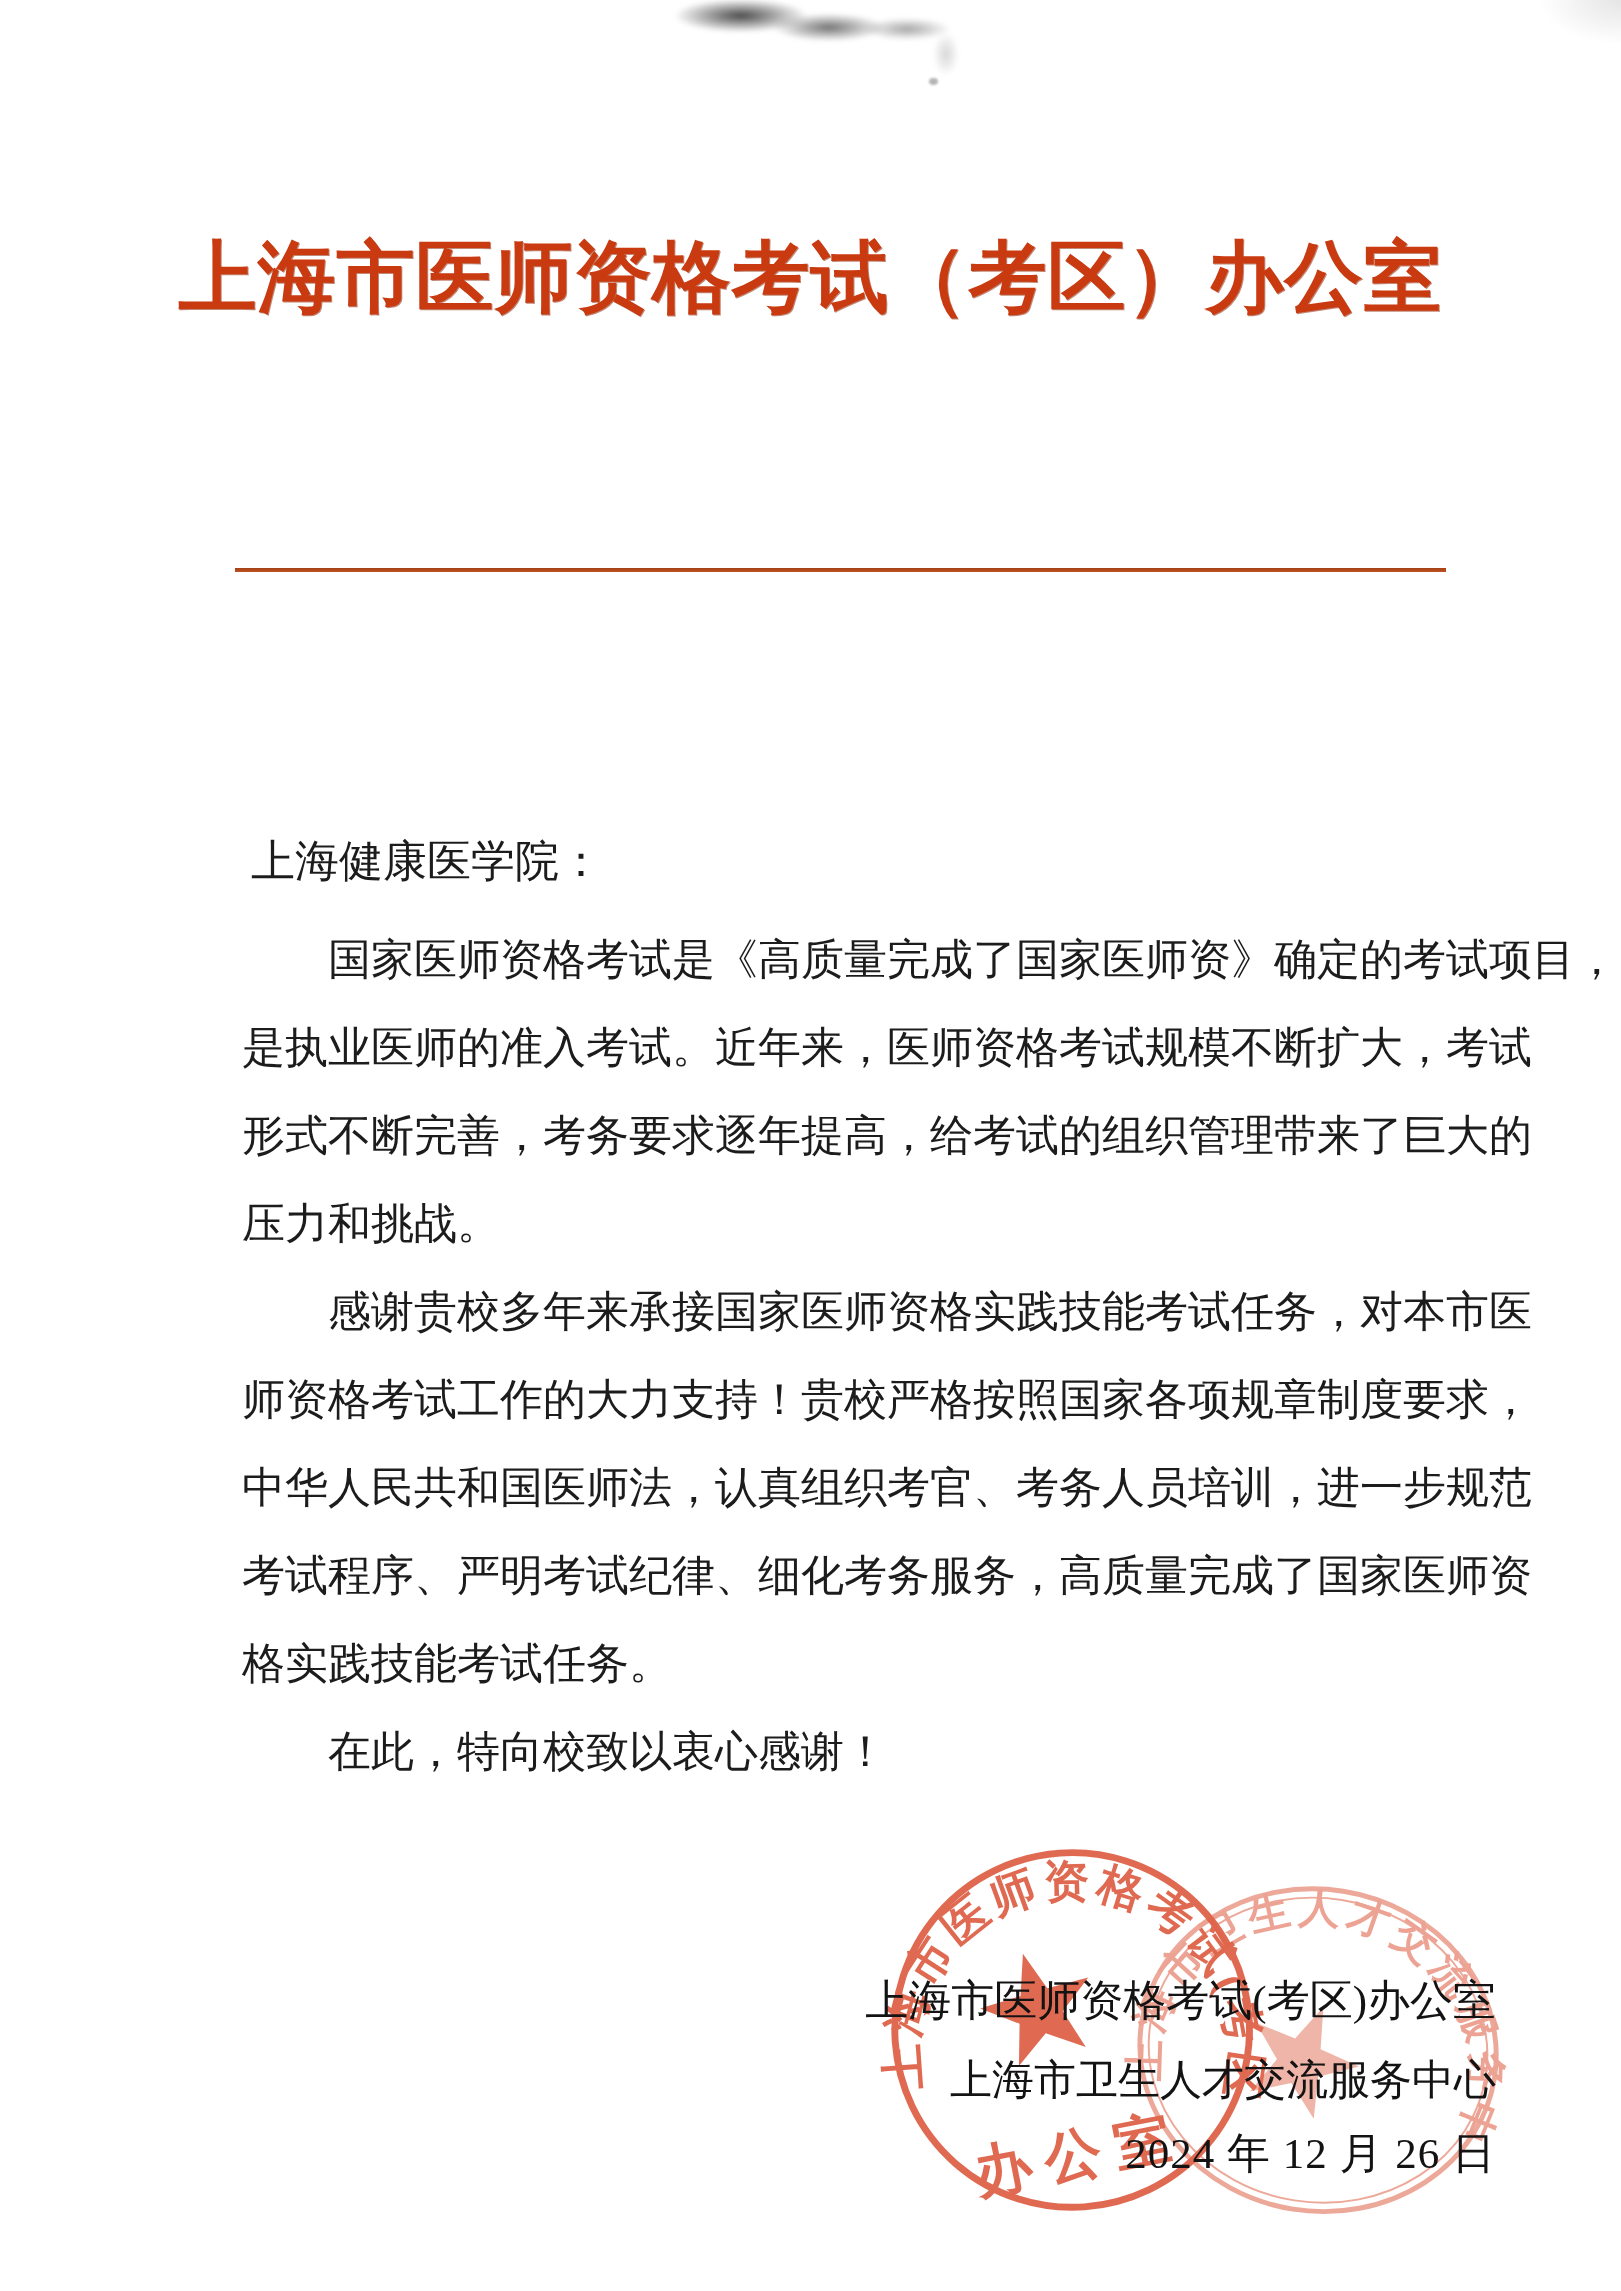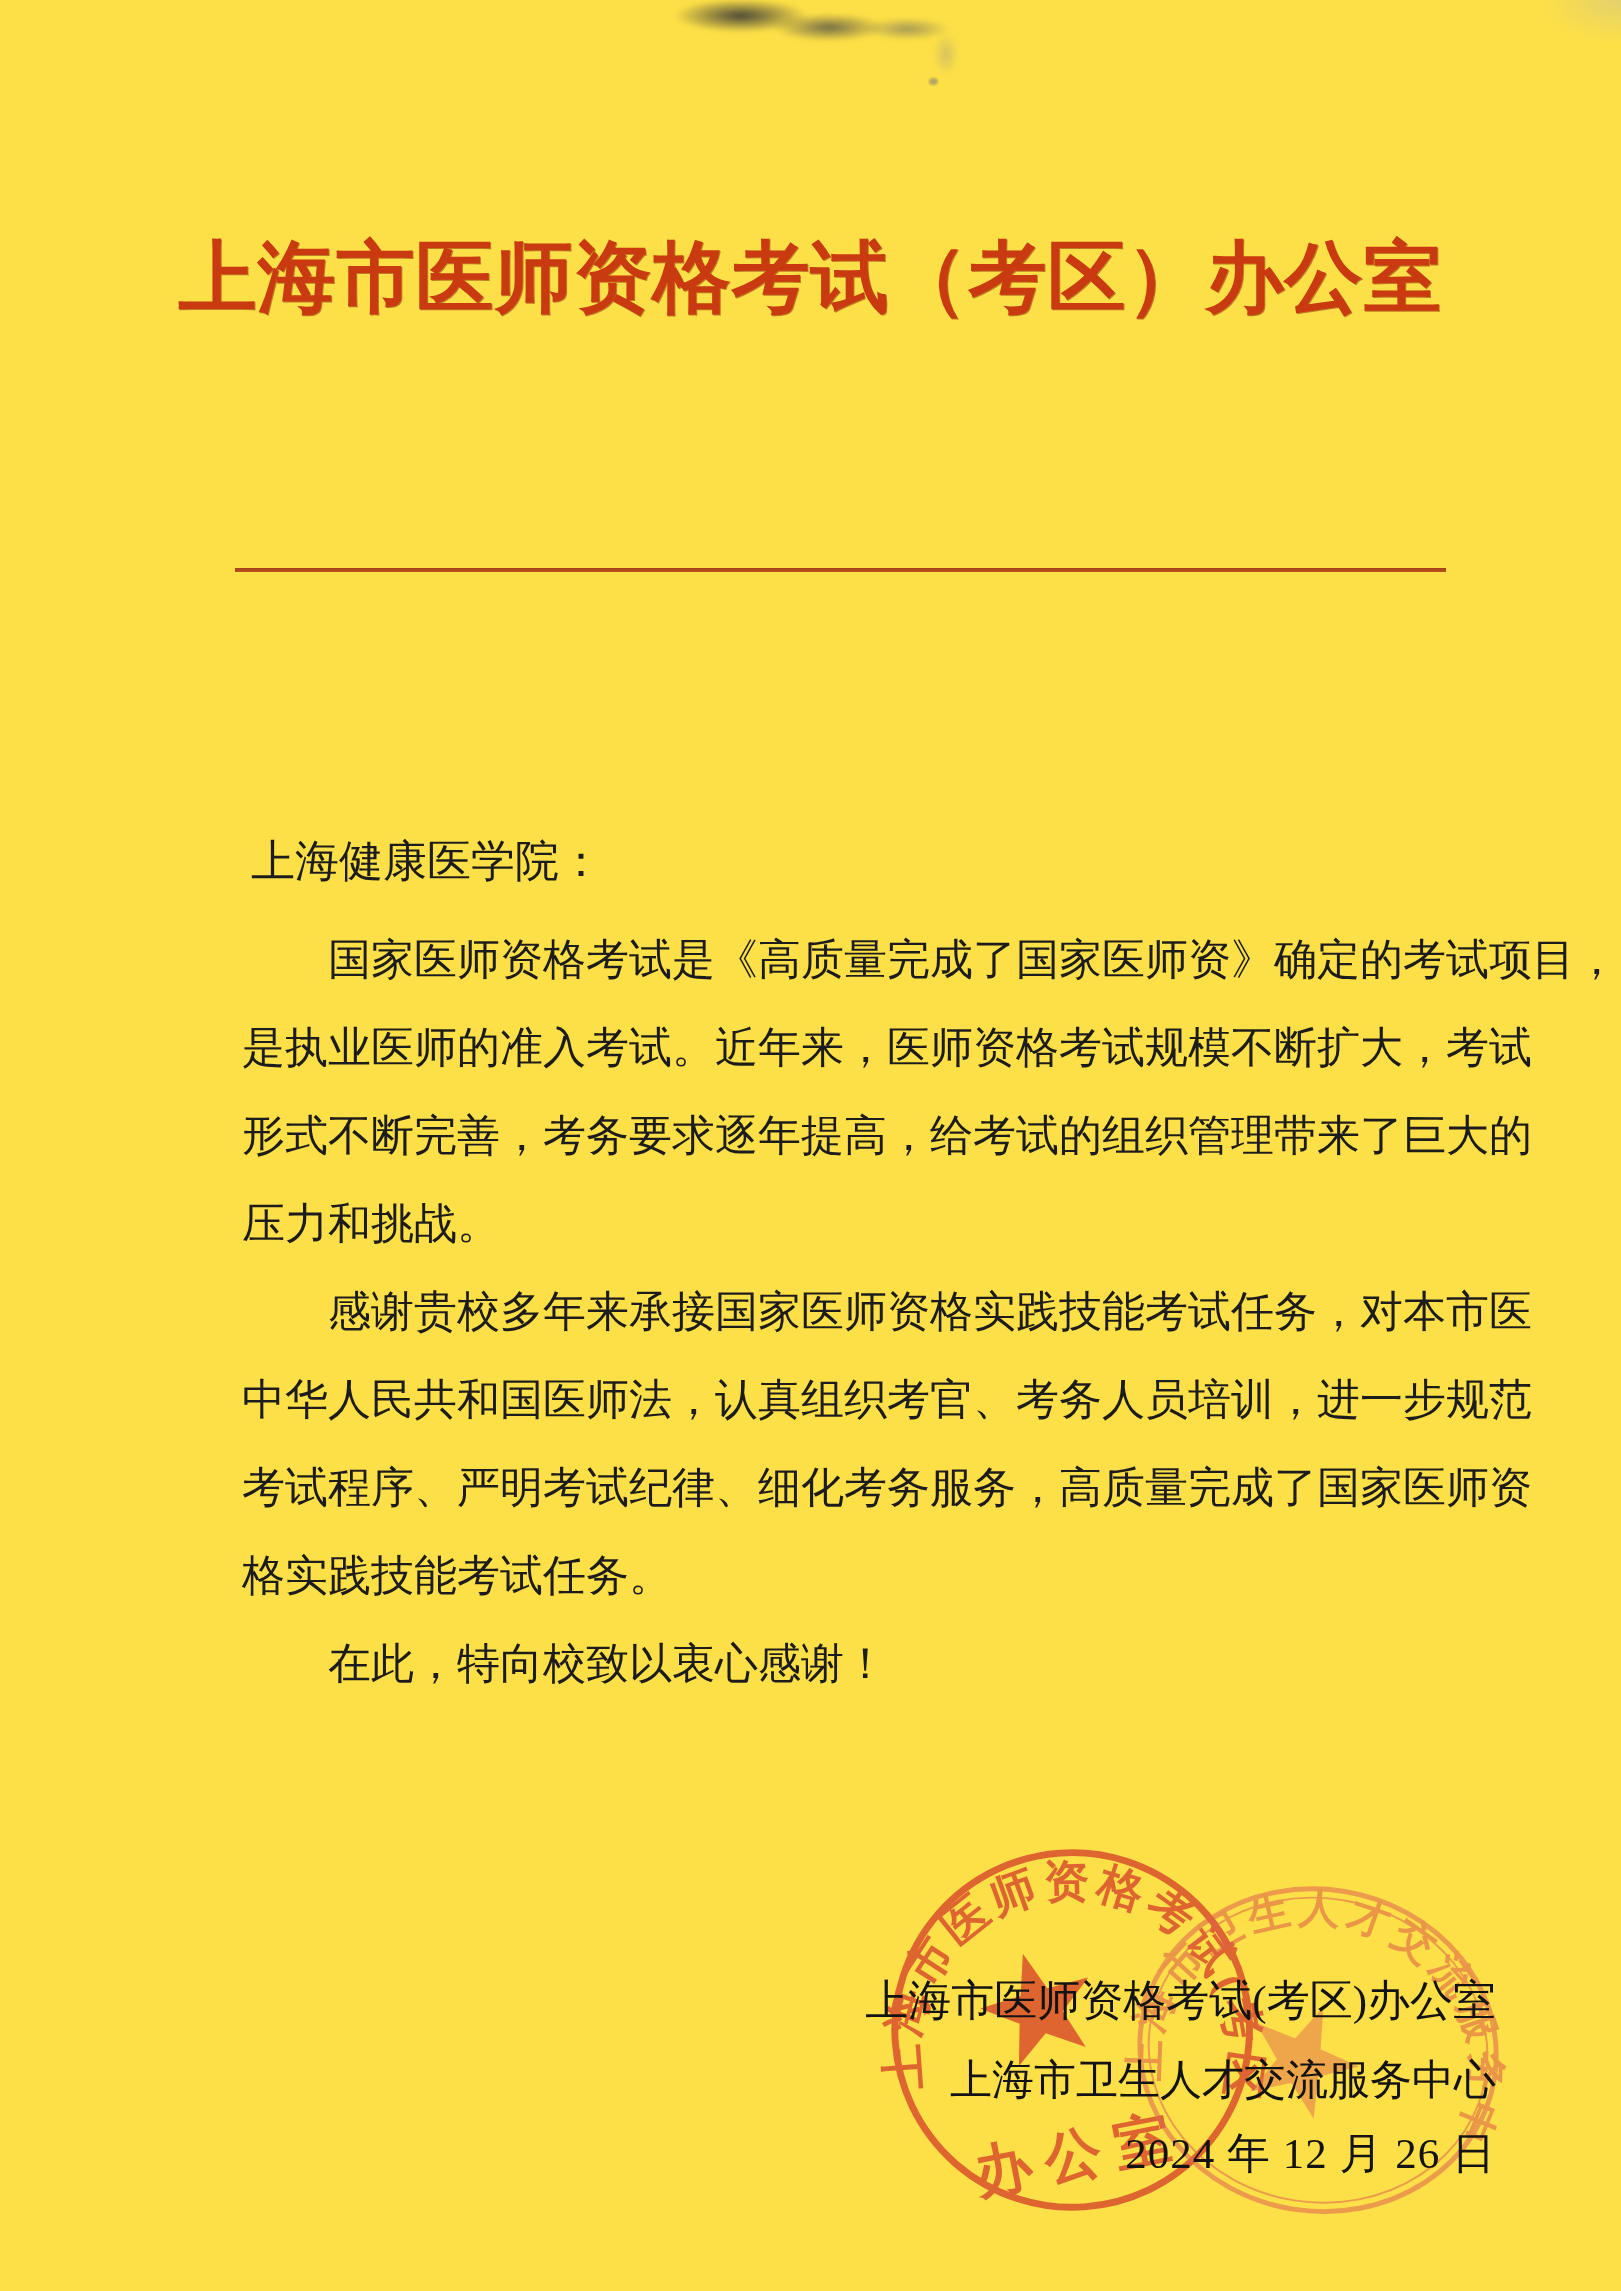--- a/index.html
+++ b/index.html
@@ -1,20 +1,20 @@
 <!DOCTYPE html>
 <html><head>
 <meta charset="utf-8">
 <style>
   html,body { margin:0; padding:0; background:#e9e9e9; }
   .page {
     position:relative;
     width:1621px; height:2292px;
     margin:0 auto;
-    background:#fde047;
+    background:#ffffff;
     overflow:hidden;
     font-family:"Liberation Serif", serif;
     color:#1b1b1b;
   }
 
   
   .smudge {
     position:absolute; top:0; left:667px; width:323px; height:88px;
     background:
       radial-gradient(ellipse 93px 23.5px at 74px 15.7px,  rgba(55,55,55,0.9), rgba(55,55,55,0) 72%),
@@ -113,20 +113,21 @@
 
   <div class="body-text">
     <div class="para">
         <div class="body-line">国家医师资格考试是《高质量完成了国家医师资》确定的考试项目，</div>
         <div class="body-line">是执业医师的准入考试。近年来，医师资格考试规模不断扩大，考试</div>
         <div class="body-line">形式不断完善，考务要求逐年提高，给考试的组织管理带来了巨大的</div>
         <div class="body-line last">压力和挑战。</div>
       </div>
     <div class="para">
         <div class="body-line">感谢贵校多年来承接国家医师资格实践技能考试任务，对本市医</div>
+        <div class="body-line">师资格考试工作的大力支持！贵校严格按照国家各项规章制度要求，</div>
         <div class="body-line">中华人民共和国医师法，认真组织考官、考务人员培训，进一步规范</div>
         <div class="body-line">考试程序、严明考试纪律、细化考务服务，高质量完成了国家医师资</div>
         <div class="body-line last">格实践技能考试任务。</div>
       </div>
     <div class="para">
         <div class="body-line last">在此，特向校致以衷心感谢！</div>
       </div>
   </div>
 
   <svg class="stamp stamp-left" viewBox="0 0 400 400">

